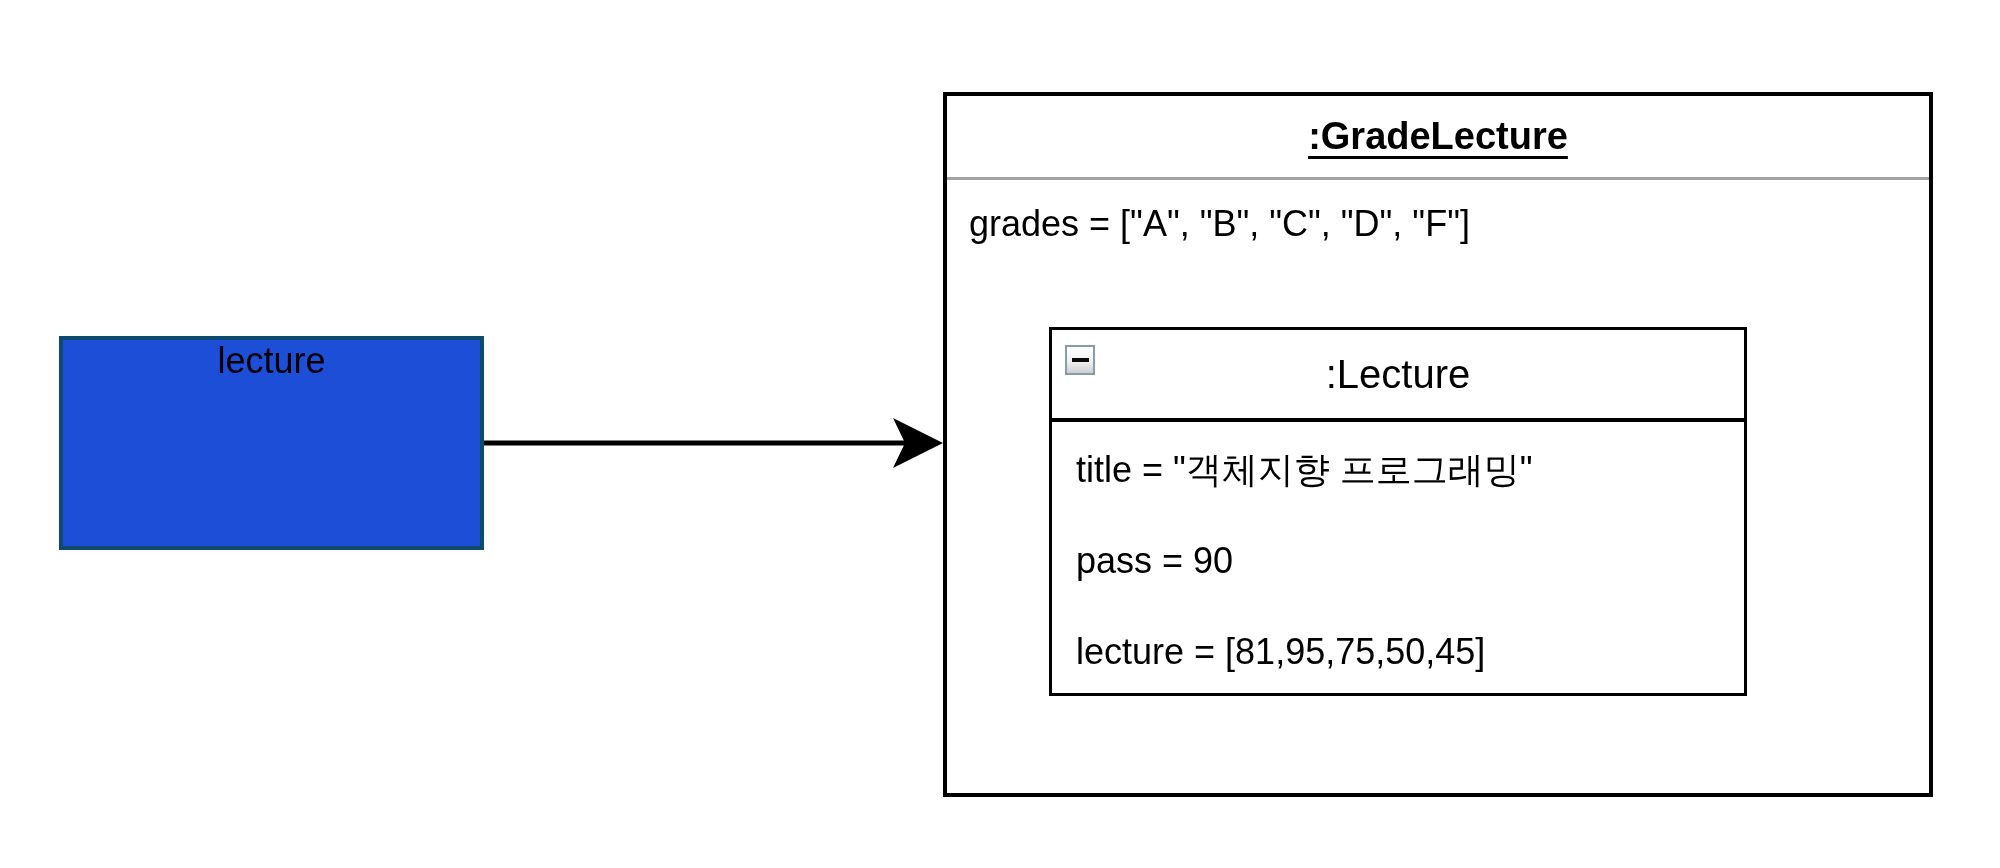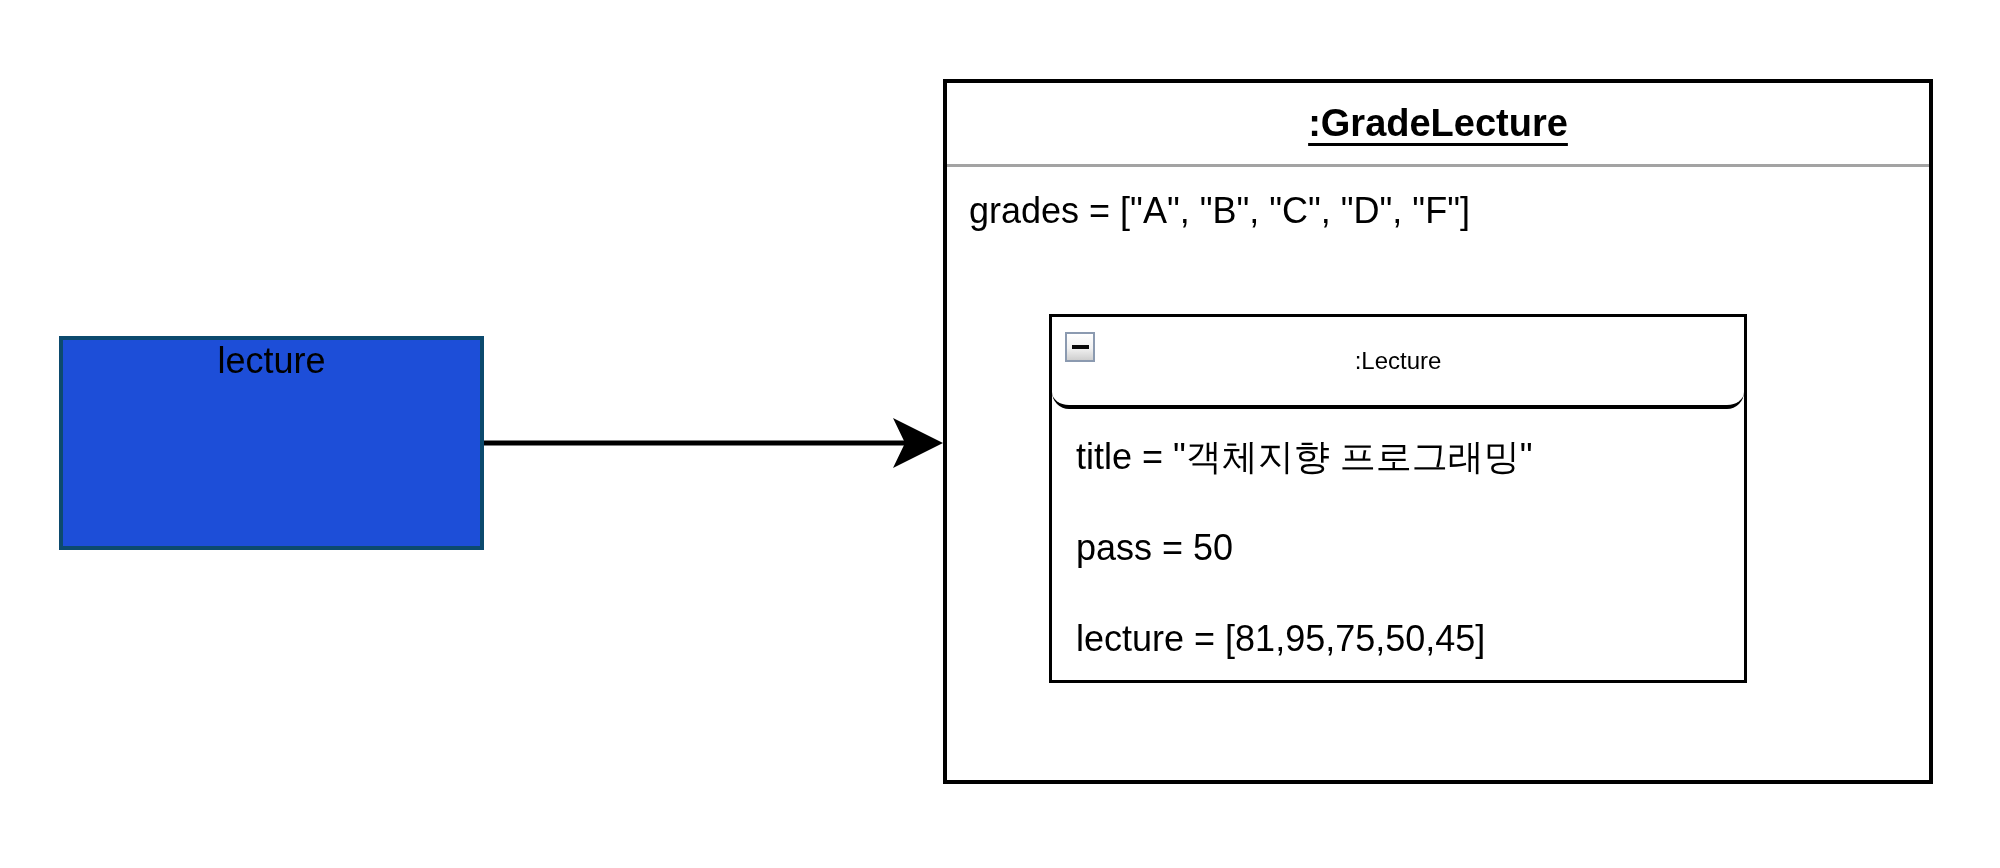--- a/index.html
+++ b/index.html
@@ -40,21 +40,21 @@
     top: 413px;
     width: 459px;
     height: 60px;
     display: block;
   }
 
   
   .gl-box {
     position: absolute;
     left: 943px;
-    top: 79px;
+    top: 92px;
     width: 990px;
     height: 705px;
     box-sizing: border-box;
     border: 4px solid #000000;
     background: #ffffff;
   }
   .gl-header {
     height: 81px;
     display: flex;
     align-items: center;
@@ -87,22 +87,21 @@
     border: 3px solid #000000;
     background: #ffffff;
   }
   .nl-header {
     position: relative;
     height: 88px;
     display: flex;
     align-items: center;
     justify-content: center;
     border-bottom: 4px solid #000000;
-    font-size: 24px;
-    border-radius: 17px;
+    font-size: 40px;
   }
   .collapse-btn {
     position: absolute;
     left: 13px;
     top: 15px;
     width: 30px;
     height: 30px;
     box-sizing: border-box;
     border: 2px solid #8b9ab0;
     background: linear-gradient(180deg, #ffffff 0%, #f1f1f1 55%, #cfcfcf 100%);
@@ -155,21 +154,21 @@
 
       <div class="nl-header">
         <button class="collapse-btn">
           <span class="minus-bar"></span>
         </button>
         <span>:Lecture</span>
       </div>
 
       <div class="nl-body">
         <div class="nl-attr">title = "객체지향 프로그래밍"</div>
-        <div class="nl-attr">pass = 50</div>
+        <div class="nl-attr">pass = 90</div>
         <div class="nl-attr">lecture = [81,95,75,50,45]</div>
       </div>
 
     </div>
 
   </div>
 
 </div>
 
 </body></html>

